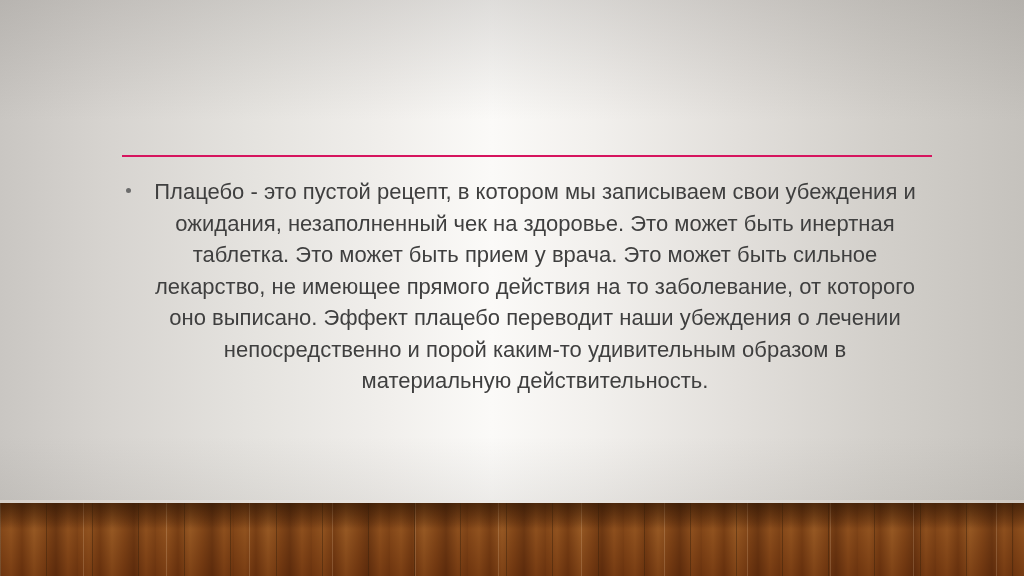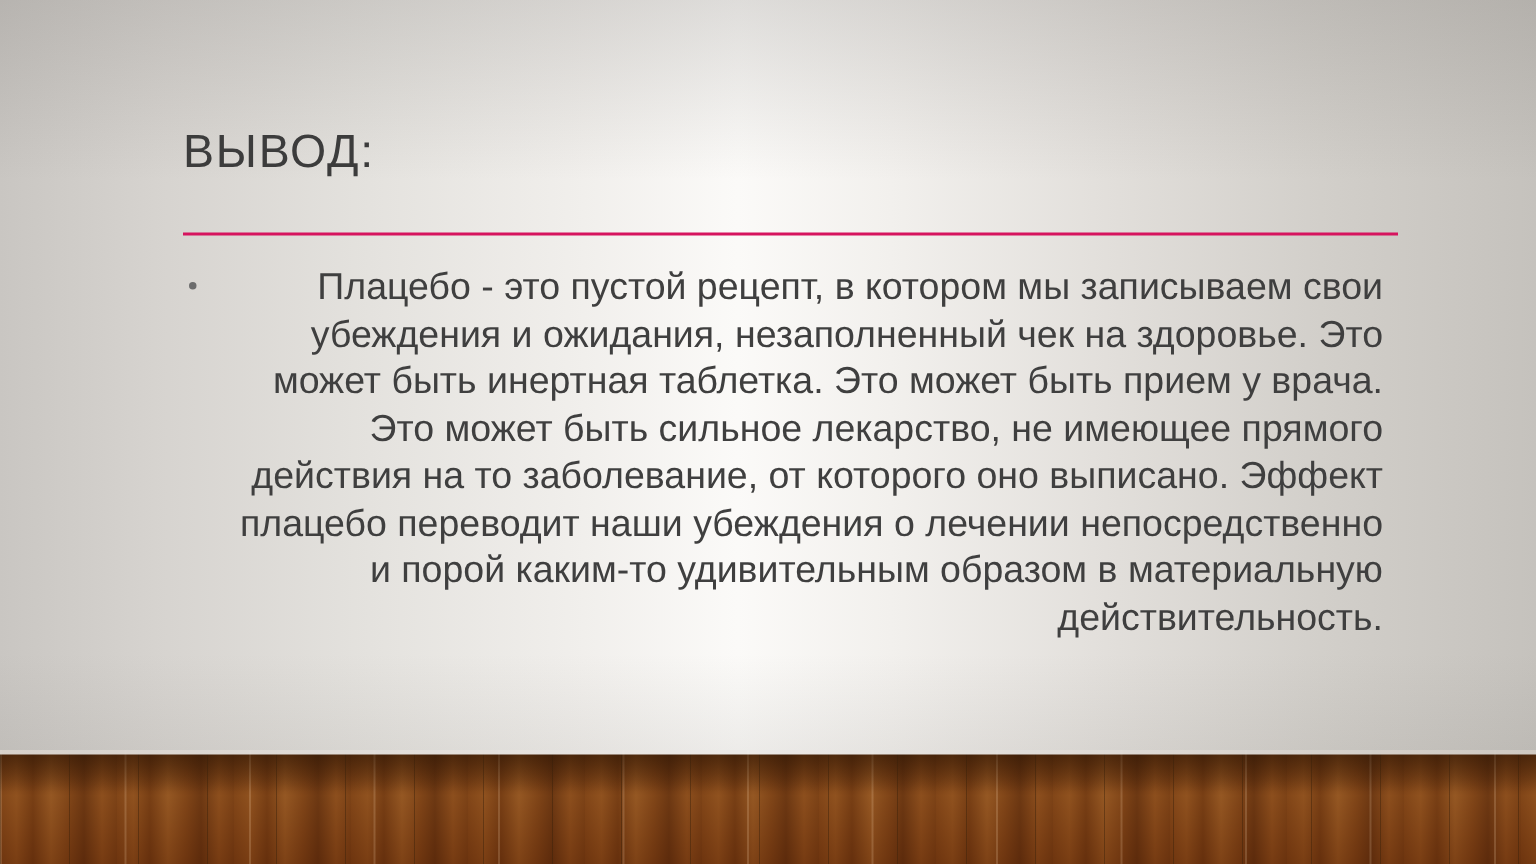--- a/index.html
+++ b/index.html
@@ -121,23 +121,23 @@
     top: 176px;
     width: 800px;
     margin: 0;
     padding: 0;
     list-style: none;
   }
   .bullet-item {
     position: relative;
     padding-left: 26px;
     color: #3f3f3f;
-    font-size: 25px;
+    font-size: 22px;
     line-height: 31.5px;
-    text-align: right;
+    text-align: center;
   }
   .bullet-item .dot {
     position: absolute;
     left: 4px;
     top: 12px;
     width: 5px;
     height: 5px;
     border-radius: 50%;
     background: #6c6c6c;
   }
@@ -152,21 +152,20 @@
   <div class="wall-bottom-shade"></div>
 
   <div class="floor">
     <div class="floor-lines"></div>
     <div class="floor-lines2"></div>
     <div class="floor-shadow"></div>
     <div class="floor-edge"></div>
   </div>
 
   <div class="content">
-    <h1 class="slide-title">ВЫВОД:</h1>
 
     <div class="divider" style="background: rgb(214, 20, 94);"></div>
 
     <ul class="bullet-list">
       <li class="bullet-item">
         <span class="dot"></span>
         <span>Плацебо - это пустой рецепт, в котором мы записываем свои убеждения и ожидания, незаполненный чек на здоровье. Это может быть инертная таблетка. Это может быть прием у врача. Это может быть сильное лекарство, не имеющее прямого действия на то заболевание, от которого оно выписано. Эффект плацебо переводит наши убеждения о лечении непосредственно и порой каким-то удивительным образом в материальную действительность.</span>
       </li>
     </ul>
   </div>

